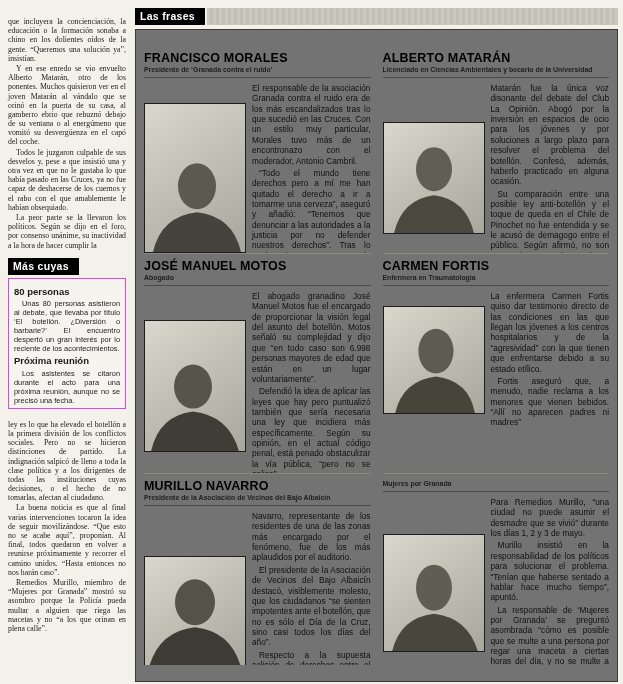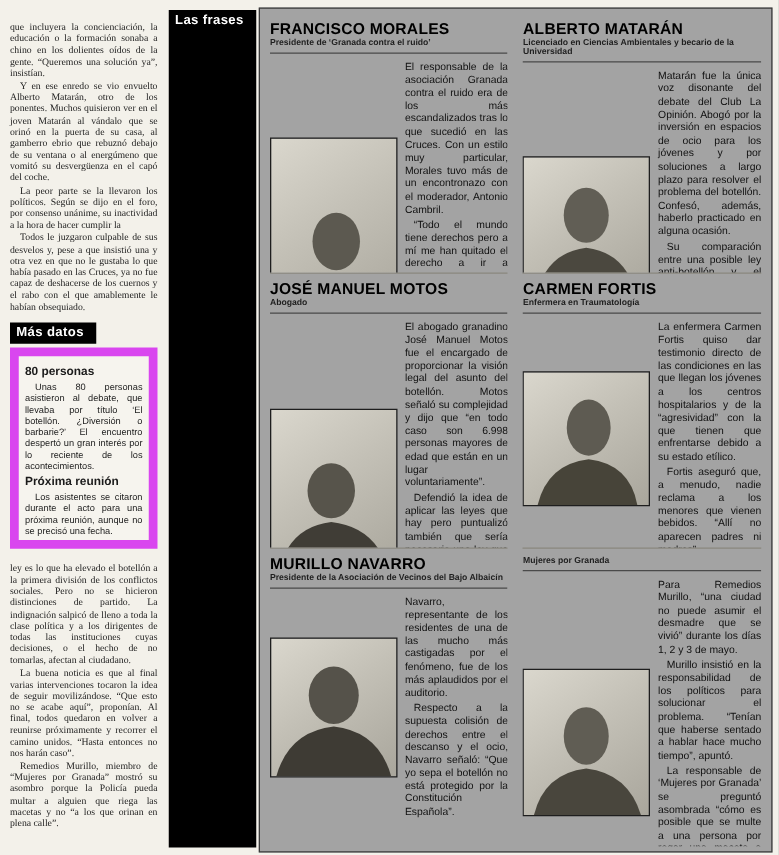--- a/index.html
+++ b/index.html
@@ -12,34 +12,34 @@
 
   
   .left-col{flex:0 0 118px;width:118px;font-family:"Liberation Serif", serif;
     font-size:7.8px;line-height:1.18;text-align:justify;color:#1b1b1b;}
   .left-col p{margin:0 0 1px;text-indent:8px;}
   .left-col p.noindent{text-indent:0;margin-top:11px;}
   .black-tab{background:#000;color:#fff;font-weight:bold;
     font-family:"Liberation Sans", sans-serif;display:inline-block;
     padding:2px 10px 3px 5px;font-size:10.5px;letter-spacing:.3px;}
   .masdatos{margin:8px 0 6px;}
-  .info-box{border:7px solid #d946ef;background:#f6f4ee;margin-top:3px;
+  .info-box{border:1px solid #d946ef;background:#f6f4ee;margin-top:3px;
     padding:5px 5px 2px;font-family:"Liberation Sans", sans-serif;text-align:left;}
   .info-title{font-size:9.5px;font-weight:bold;margin:2px 0 2px;text-indent:0;}
   .info-text{font-size:7.4px;line-height:1.22;color:#222;margin:0 0 6px;text-indent:0;text-align:justify;}
 
   
-  .right-area{flex:1;display:flex;min-width:0;}
+  .right-area{flex:1;display:flex;flex-direction:column;min-width:0;}
   .lasfrases-bar{display:flex;align-items:stretch;gap:0;margin:2px 0 4px;}
   .gray-strip{flex:1;margin-left:2px;background:
     repeating-linear-gradient(90deg,#c7c4ba 0 3px,#bdbab0 3px 6px);
     opacity:.9;}
-  .frases-box{border:1px solid #3a3a3a;background:#a3a3a3;flex:1;
+  .frases-box{border:1px solid #3a3a3a;background:#737373;flex:1;
     display:grid;grid-template-columns:1fr 1fr;column-gap:12px;
-    grid-template-rows:208px 220px 1fr;padding:4px 8px;overflow:hidden;}
+    grid-template-rows:208px 220px 1fr;padding:16px 8px;overflow:hidden;}
   .profile{padding:5px 0 3px;overflow:hidden;}
   .profile.sep{border-bottom:1px solid #8a887f;}
   .profile-name{font-size:12.5px;font-weight:bold;letter-spacing:.2px;
     font-family:"Liberation Sans", sans-serif;color:#000;}
   .profile-role{font-size:6.9px;font-weight:bold;color:#1f1f1f;margin-top:1px;}
   .rule{border:none;border-top:1px solid #4a4a4a;margin:4px 0 5px;}
   .profile-body{display:flex;gap:6px;align-items:center;}
   .photo{flex:0 0 102px;width:102px;border:1px solid #1e1e1e;box-sizing:border-box;
     background:linear-gradient(145deg,#dad7cd 0%,#c3c0b6 45%,#a9a69c 100%);
     position:relative;overflow:hidden;}
@@ -49,25 +49,25 @@
   .profile-text p.noindent{text-indent:0;}
 </style>
 </head>
 <body>
 
 <div class="page">
 
   <div class="left-col">
     <p class="noindent">que incluyera la concienciación, la educación o la formación sonaba a chino en los dolientes oídos de la gente. “Queremos una solución ya”, insistían.</p>
     <p>Y en ese enredo se vio envuelto Alberto Matarán, otro de los ponentes. Muchos quisieron ver en el joven Matarán al vándalo que se orinó en la puerta de su casa, al gamberro ebrio que rebuznó debajo de su ventana o al energúmeno que vomitó su desvergüenza en el capó del coche.</p>
+    <p>Todos le juzgaron culpable de sus desvelos y, pese a que insistió una y otra vez en que no le gustaba lo que había pasado en las Cruces, ya no fue capaz de deshacerse de los cuernos y el rabo con el que amablemente le habían obsequiado.</p>
     <p>La peor parte se la llevaron los políticos. Según se dijo en el foro, por consenso unánime, su inactividad a la hora de hacer cumplir la</p>
-    <p>Todos le juzgaron culpable de sus desvelos y, pese a que insistió una y otra vez en que no le gustaba lo que había pasado en las Cruces, ya no fue capaz de deshacerse de los cuernos y el rabo con el que amablemente le habían obsequiado.</p>
 
     <div class="masdatos">
-      <span class="black-tab">Más datos</span>
+      <span class="black-tab">Más cuyas</span>
       <div class="info-box">
         <div class="info-title">80 personas</div>
         <p class="info-text">Unas 80 personas asistieron al debate, que llevaba por título ‘El botellón. ¿Diversión o barbarie?’ El encuentro despertó un gran interés por lo reciente de los acontecimientos.</p>
         <div class="info-title">Próxima reunión</div>
         <p class="info-text">Los asistentes se citaron durante el acto para una próxima reunión, aunque no se precisó una fecha.</p>
       </div>
     </div>
 
     <p class="noindent">ley es lo que ha elevado el botellón a la primera división de los conflictos sociales. Pero no se hicieron distinciones de partido. La indignación salpicó de lleno a toda la clase política y a los dirigentes de todas las instituciones cuyas decisiones, o el hecho de no tomarlas, afectan al ciudadano.</p>
     <p>La buena noticia es que al final varias intervenciones tocaron la idea de seguir movilizándose. “Que esto no se acabe aquí”, proponían. Al final, todos quedaron en volver a reunirse próximamente y recorrer el camino unidos. “Hasta entonces no nos harán caso”.</p>
@@ -159,21 +159,22 @@
         <div class="profile-role">Presidente de la Asociación de Vecinos del Bajo Albaicín</div>
         <hr class="rule">
         <div class="profile-body">
           <div class="photo" style="height:112px">
             <svg viewBox="0 0 100 100" preserveAspectRatio="xMidYMax meet">
               <ellipse cx="50" cy="35" rx="20" ry="23" fill="#55524a"></ellipse>
               <path d="M4 100 Q14 64 50 60 Q86 64 96 100 Z" fill="#3e3b34"></path>
             </svg>
           </div>
           <div class="profile-text">
-            <p class="noindent">Navarro, representante de los residentes de una de las mucho más castigadas por el fenómeno, fue de los más aplaudidos por el auditorio.</p>
+            <p class="noindent">Navarro, representante de los residentes de una de las zonas más encargado por el fenómeno, fue de los más aplaudidos por el auditorio.</p>
+            <p>El presidente de la Asociación de Vecinos del Bajo Albaicín destacó, visiblemente molesto, que los ciudadanos “se sienten impotentes ante el botellón, que no es sólo el Día de la Cruz, sino casi todos los días del año”.</p>
             <p>Respecto a la supuesta colisión de derechos entre el descanso y el ocio, Navarro señaló: “Que yo sepa el botellón no está protegido por la Constitución Española”.</p>
           </div>
         </div>
       </div>
 
       <div class="profile">
         <div class="profile-role">Mujeres por Granada</div>
         <hr class="rule">
         <div class="profile-body">
           <div class="photo" style="height:118px">

